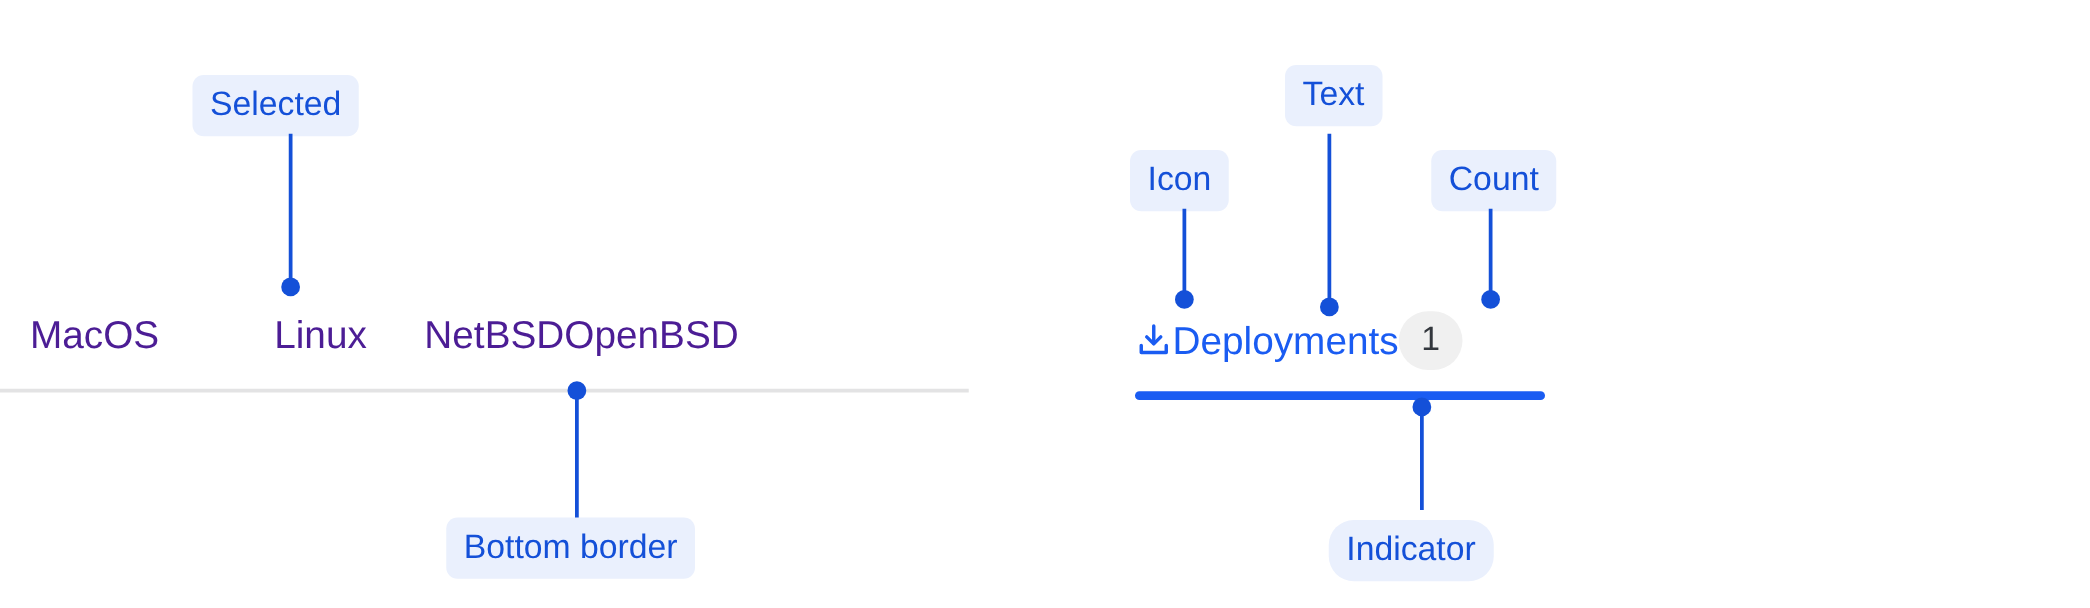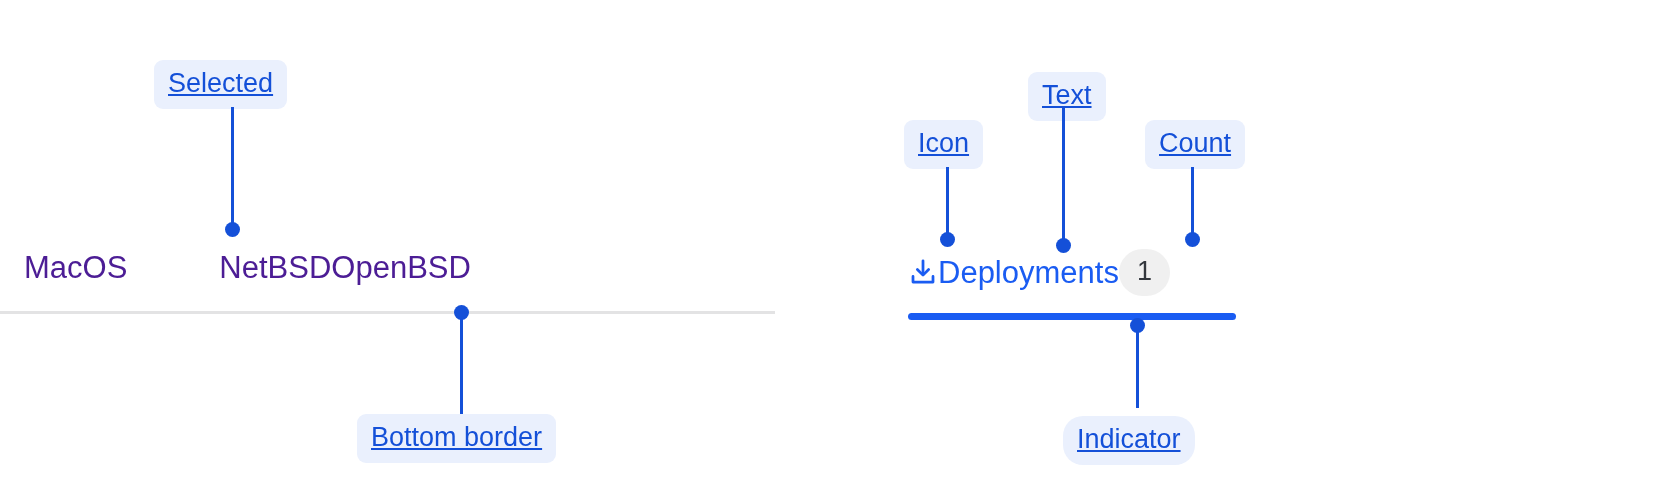--- a/index.html
+++ b/index.html
@@ -19,21 +19,20 @@
   .anno-label {
     position: absolute;
     background: #eaf0fd;
     color: #1450d8;
     font-size: 27px;
     line-height: 1;
     padding: 10px 14px 12px 14px;
     border-radius: 9px;
     white-space: nowrap;
     font-family: "Liberation Sans", sans-serif;
-    text-decoration: underline;
   }
   .anno-line {
     position: absolute;
     width: 3px;
     background: #1450d8;
   }
   .anno-dot {
     position: absolute;
     width: 15px;
     height: 15px;
@@ -134,39 +133,42 @@
 
 <div id="left-tabs">
   <div class="tabstrip">
     <div class="tab" style="margin-left:24px;">
       <span>MacOS</span>
     </div>
     <div class="tab selected" style="margin-left:46px;">
       <span class="tab-underline"></span>
     </div>
     <div class="tab" style="margin-left:46px;">
+      <span>Linux</span>
+    </div>
+    <div class="tab" style="margin-left:46px;">
       <span>NetBSD</span>
     </div>
     <div class="tab" style="">
       <span>OpenBSD</span>
     </div>
   </div>
 </div>
 
 <div id="left-border"></div>
 
 <div class="anno-dot" style="left:454px; top:305px;"></div>
 <div class="anno-line" style="left:460px; top:312px; height:106px;"></div>
 <div class="anno-label" style="left:357px; top:414px;">Bottom border</div>
 
 <div class="anno-label" style="left:904px; top:120px;">Icon</div>
 <div class="anno-line" style="left:946px; top:167px; height:72px;"></div>
 <div class="anno-dot" style="left:940px; top:232px;"></div>
 
-<div class="anno-label" style="left:1028px; top:72px;">Text</div>
+<div class="anno-label" style="left:1028px; top:52px;">Text</div>
 <div class="anno-line" style="left:1062px; top:107px; height:138px;"></div>
 <div class="anno-dot" style="left:1056px; top:238px;"></div>
 
 <div class="anno-label" style="left:1145px; top:120px;">Count</div>
 <div class="anno-line" style="left:1191px; top:167px; height:72px;"></div>
 <div class="anno-dot" style="left:1185px; top:232px;"></div>
 
 <div id="right-tab">
   <div class="rt-row">
     <span class="rt-icon">

